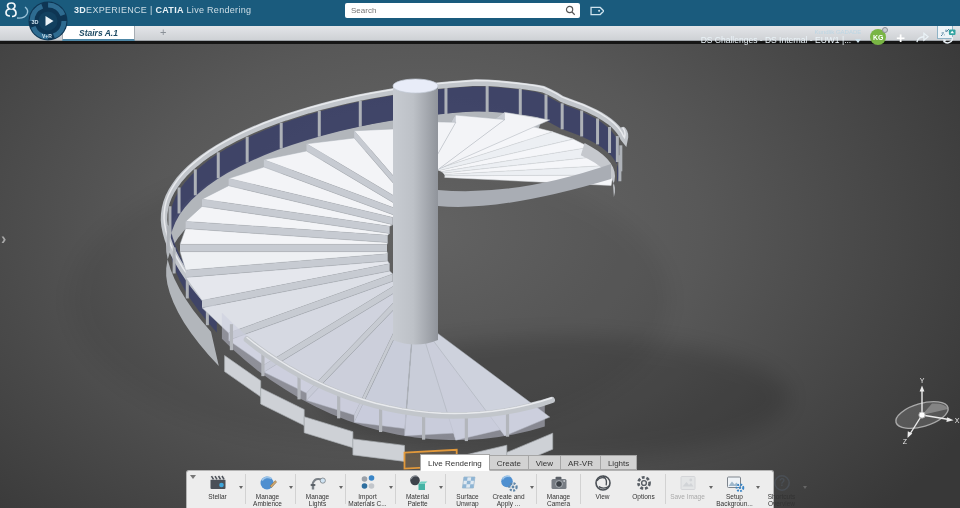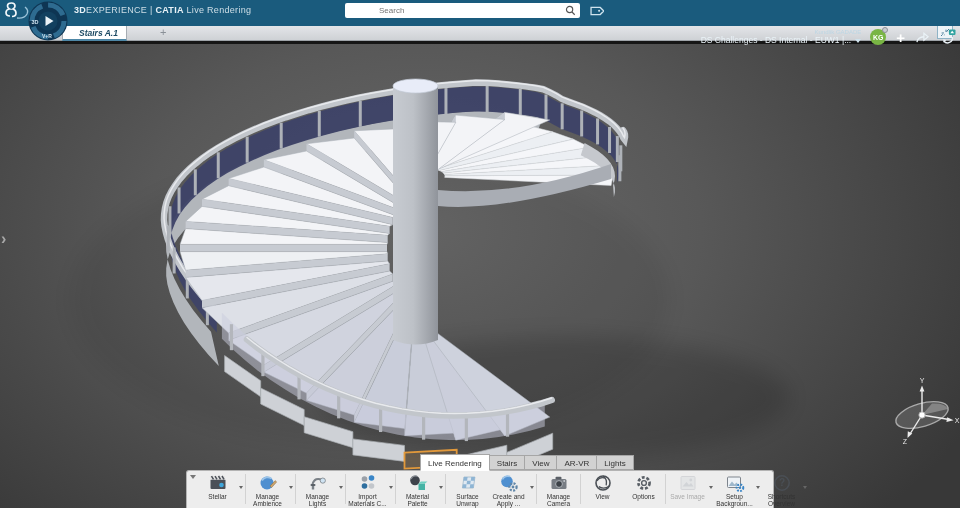--- a/index.html
+++ b/index.html
@@ -7,37 +7,37 @@
   .stage{position:relative;width:960px;height:508px;overflow:hidden;font-family:"Liberation Sans",sans-serif;background:#444;}
 
   
   .topbar{position:absolute;left:0;top:0;width:960px;height:26px;background:#1a5b7d;z-index:30;}
   .logo{position:absolute;left:4px;top:1px;width:26px;height:20px;}
   .compass{position:absolute;left:28px;top:1px;width:40px;height:40px;z-index:40;cursor:pointer;}
   .brand{position:absolute;left:74px;top:5px;font-size:9px;color:#e9f2f7;letter-spacing:.3px;white-space:nowrap;}
   .brand b{font-weight:bold;}
   .brand .lite{font-weight:normal;opacity:.85;}
   .searchwrap{position:absolute;left:345px;top:3px;width:235px;height:15px;background:#fff;border-radius:2px;display:flex;align-items:center;padding:0 4px;}
-  .searchwrap input{flex:1;border:none;outline:none;font-size:8px;color:#333;font-family:"Liberation Sans",sans-serif;background:transparent;margin-left:28px;}
+  .searchwrap input{flex:1;border:none;outline:none;font-size:8px;color:#333;font-family:"Liberation Sans",sans-serif;background:transparent;}
   .searchwrap svg{flex:0 0 auto;}
   .tagbtn{position:absolute;left:588px;top:3px;width:16px;height:16px;}
   .topright{position:absolute;right:4px;top:0;height:22px;display:flex;align-items:center;gap:9px;margin-top:26px;}
   .ctxblock{display:flex;flex-direction:column;align-items:flex-end;line-height:1;}
   .username{font-size:6px;color:#bcd6e4;margin-bottom:1px;}
   .ctxrow{display:flex;align-items:center;gap:4px;cursor:pointer;}
   .context{font-size:8.5px;color:#eaf3f8;}
   .chev{width:0;height:0;border-left:3.5px solid transparent;border-right:3.5px solid transparent;border-top:4px solid #cfe2ec;}
   .avatar{position:relative;width:16px;height:16px;border-radius:50%;background:#79b544;color:#fff;font-size:7px;font-weight:bold;display:flex;align-items:center;justify-content:center;cursor:pointer;}
   .avatar .dot{position:absolute;right:-2px;top:-2px;width:6px;height:6px;border-radius:50%;background:#c9ccd1;border:1px solid #8d9097;}
   .plusbtn{color:#fff;font-size:15px;font-weight:bold;line-height:1;cursor:pointer;padding:0 1px;}
   .iconbtn{cursor:pointer;display:flex;align-items:center;}
 
   
   .tabstrip{position:absolute;left:0;top:22px;width:960px;height:19px;background:linear-gradient(#e9ebee,#ced1d5);z-index:25;border-bottom:1px solid #9ea3a8;}
-  .doctab{position:absolute;left:62px;top:2px;height:17px;background:#fff;border:1px solid #a7adb3;border-bottom:2px solid #4e87a6;padding:1px 8px 0 16px;font-size:8.5px;font-style:italic;font-weight:bold;color:#1d4a63;display:flex;align-items:center;cursor:pointer;}
+  .doctab{position:absolute;left:62px;top:2px;height:17px;background:#fff;border:1px solid #a7adb3;border-bottom:2px solid #4e87a6;padding:1px 16px 0 16px;font-size:8.5px;font-style:italic;font-weight:bold;color:#1d4a63;display:flex;align-items:center;cursor:pointer;}
   .addtab{position:absolute;left:160px;top:4px;font-size:11px;color:#8a9097;cursor:pointer;}
   .expandbtn{position:absolute;right:7px;top:3px;width:16px;height:14px;border:1px solid #8fb3c6;background:#eef4f8;display:flex;align-items:center;justify-content:center;cursor:pointer;}
   .darkline{position:absolute;left:0;top:41px;width:960px;height:3px;background:#161616;z-index:26;}
 
   
   .viewport{position:absolute;left:0;top:44px;width:960px;height:464px;background:radial-gradient(ellipse 620px 420px at 44% 40%, #6a6a6a 0%, #585858 45%, #414141 85%, #383838 100%);overflow:hidden;}
   #scene{position:absolute;left:0;top:0;width:960px;height:464px;}
   .leftchev{position:absolute;left:1px;top:186px;color:#a8a8a8;font-size:16px;font-weight:bold;cursor:pointer;z-index:5;}
   .gizmo{position:absolute;right:0;top:330px;z-index:5;cursor:pointer;}
 
@@ -267,21 +267,21 @@
       <text x="81" y="49" font-size="7" fill="#e8e8e8" text-anchor="middle">X</text>
       <text x="29" y="69.5" font-size="7" fill="#e8e8e8" text-anchor="middle">Z</text>
     </svg>
 
     <div class="ribbontabs" id="ribbontabs">
   <div class="rtab active">
           <span>Live Rendering</span>
         </div>
 
   <div class="rtab">
-          <span>Stairs</span>
+          <span>Create</span>
         </div>
 
   <div class="rtab">
           <span>View</span>
         </div>
 
   <div class="rtab">
           <span>AR-VR</span>
         </div>
 

